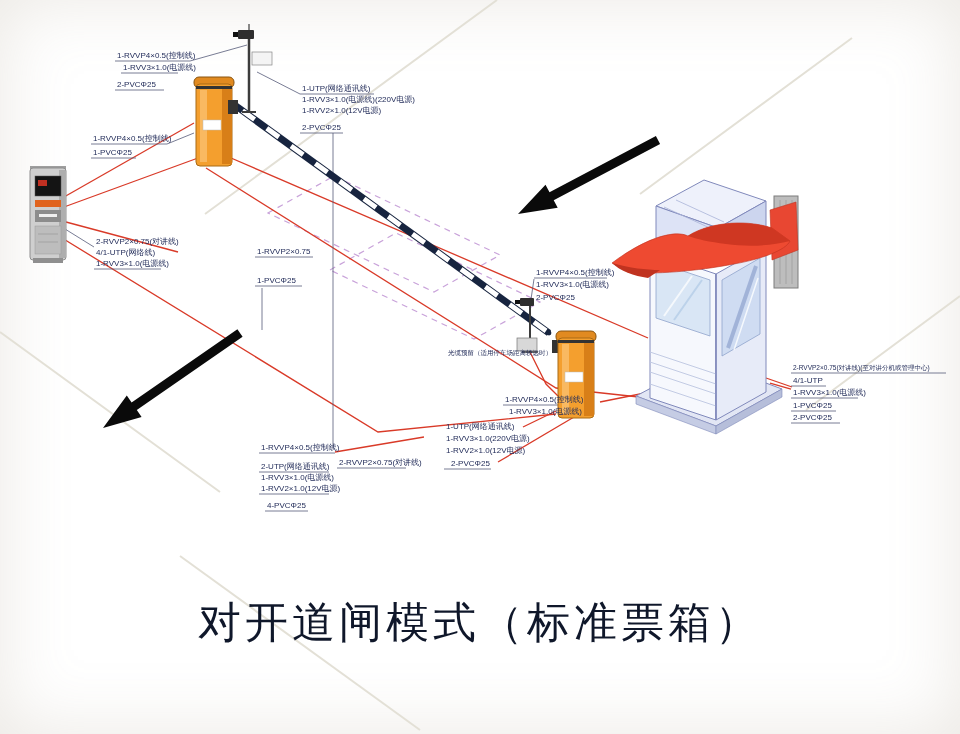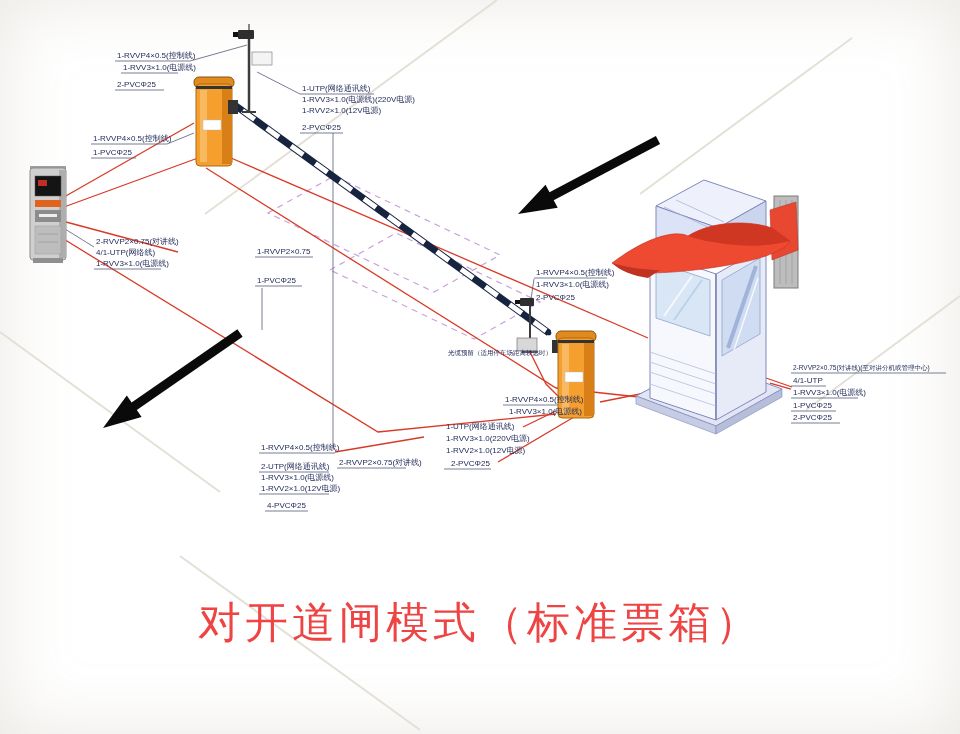--- a/index.html
+++ b/index.html
@@ -14,21 +14,21 @@
   }
   svg{position:absolute;left:0;top:0;}
   .cable-label{
     font-family:"Liberation Sans","DejaVu Sans",sans-serif;
     font-size:8px;fill:#232d5a;
   }
   .cable-label.small{font-size:6.5px;}
   .diagram-title{
     position:absolute;left:0;right:0;top:590px;height:64px;
     text-align:center;line-height:64px;
-    font-size:43px;font-weight:500;letter-spacing:4px;color:#ef4444;
+    font-size:43px;font-weight:500;letter-spacing:4px;color:#0f172a;
     font-family:"Liberation Sans","DejaVu Sans",sans-serif;
   }
 </style>
 </head>
 <body>
 
 <div class="stage">
 <svg width="960" height="734" viewBox="0 0 960 734">
 
   <g stroke="#e3e0d6" stroke-width="2">

